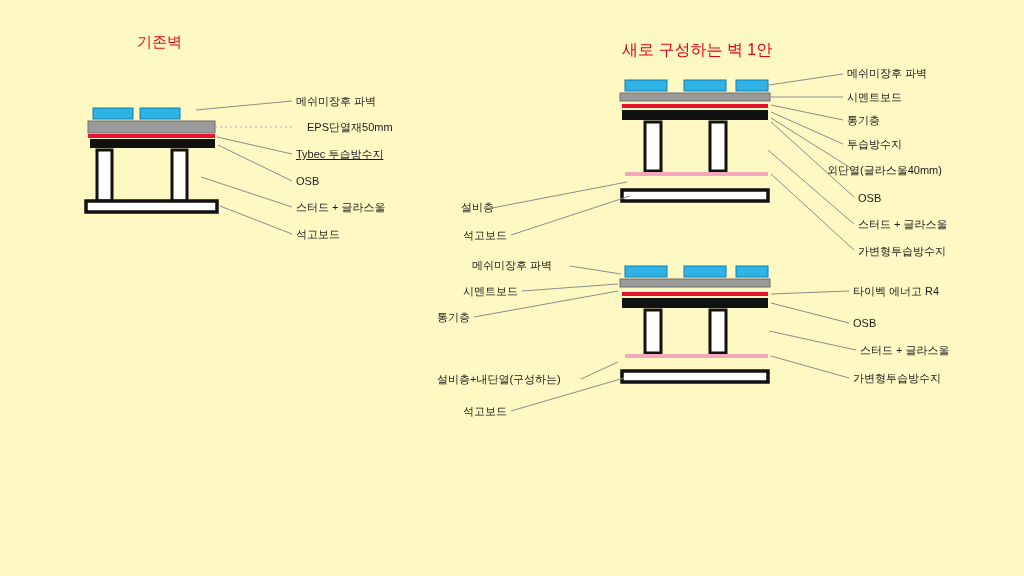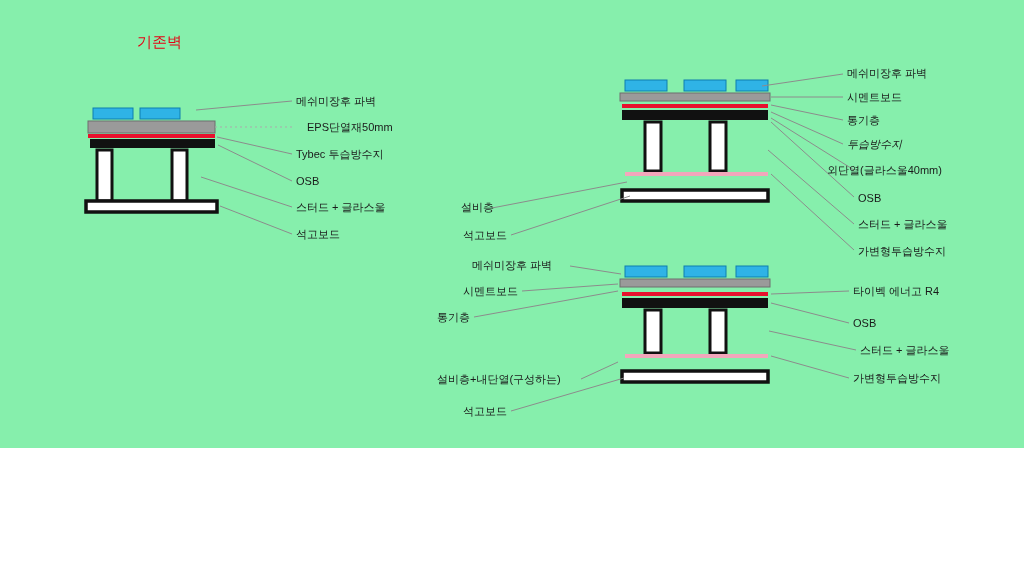--- a/index.html
+++ b/index.html
@@ -1,18 +1,18 @@
 <!DOCTYPE html>
 <html style="--title_red: #e60012; --tile: #2fb3e6; --plaster: #9a9a9a; --membrane_red: #e8112d; --membrane_pink: #f2a7bb;"><head>
 <meta charset="utf-8">
 <style>
   * { margin:0; padding:0; box-sizing:border-box; }
   html,body { background:#ffffff; }
   body { font-family:"Liberation Sans","DejaVu Sans",sans-serif; }
-  .stage { position:relative; width:1024px; height:448px; background:#86efac; overflow:hidden; }
+  .stage { position:relative; width:1024px; height:576px; background:#fef9c3; overflow:hidden; }
   .stage > svg { position:absolute; left:0; top:0; }
   .lbl { position:absolute; font-size:11px; color:#1a1a1a; white-space:nowrap; line-height:13px; }
   .title { position:absolute; color:var(--title_red,#e60012); font-size:15px; white-space:nowrap; }
   .title.mid { font-size:16px; }
   .title.big { font-size:17px; }
   .tile    { fill:var(--tile,#2fb3e6); stroke:#0e7fae; stroke-width:1; }
   .plaster { fill:var(--plaster,#9a9a9a); stroke:#6e6e6e; stroke-width:1; }
   .redline { fill:var(--membrane_red,#e8112d); }
   .pinkline{ fill:var(--membrane_pink,#f2a7bb); }
   .blackbar{ fill:#111111; }
@@ -100,32 +100,33 @@
 
     <g>
       <line class="leader" x1="771" y1="294" x2="849" y2="291"></line>
       <line class="leader" x1="771" y1="303" x2="849" y2="323"></line>
       <line class="leader" x1="769" y1="331" x2="856" y2="350"></line>
       <line class="leader" x1="771" y1="356" x2="849" y2="378"></line>
     </g>
   </svg>
 
   <div class="title" style="left:137px; top:33px;">기존벽</div>
+  <div class="title mid" style="left:622px; top:40px;">새로 구성하는 벽 1안</div>
 
   <div class="lbl" style="left:296px; top:95px;">메쉬미장후 파벽</div>
   <div class="lbl" style="left:296px; top:121px;margin-left:11px;">EPS단열재50mm</div>
-  <div class="lbl" style="left:296px; top:148px;">Tybec 투습방수지</div>
+  <div class="lbl" style="left:296px; top:148px;text-decoration:underline;">Tybec 투습방수지</div>
   <div class="lbl" style="left:296px; top:175px;">OSB</div>
   <div class="lbl" style="left:296px; top:201px;">스터드 + 글라스울</div>
   <div class="lbl" style="left:296px; top:228px;">석고보드</div>
 
   <div class="lbl" style="left:847px; top:67px;">메쉬미장후 파벽</div>
   <div class="lbl" style="left:847px; top:91px;">시멘트보드</div>
   <div class="lbl" style="left:847px; top:114px;">통기층</div>
-  <div class="lbl" style="left:847px; top:138px;font-style:italic;">투습방수지</div>
+  <div class="lbl" style="left:847px; top:138px;">투습방수지</div>
   <div class="lbl" style="left:827px; top:164px;">외단열(글라스울40mm)</div>
   <div class="lbl" style="left:858px; top:192px;">OSB</div>
   <div class="lbl" style="left:858px; top:218px;">스터드 + 글라스울</div>
   <div class="lbl" style="left:858px; top:245px;">가변형투습방수지</div>
 
   <div class="lbl" style="left:461px; top:201px;text-align:right;">설비층</div>
   <div class="lbl" style="left:463px; top:229px;">석고보드</div>
 
   <div class="lbl" style="left:472px; top:259px;">메쉬미장후 파벽</div>
   <div class="lbl" style="left:463px; top:285px;">시멘트보드</div>

